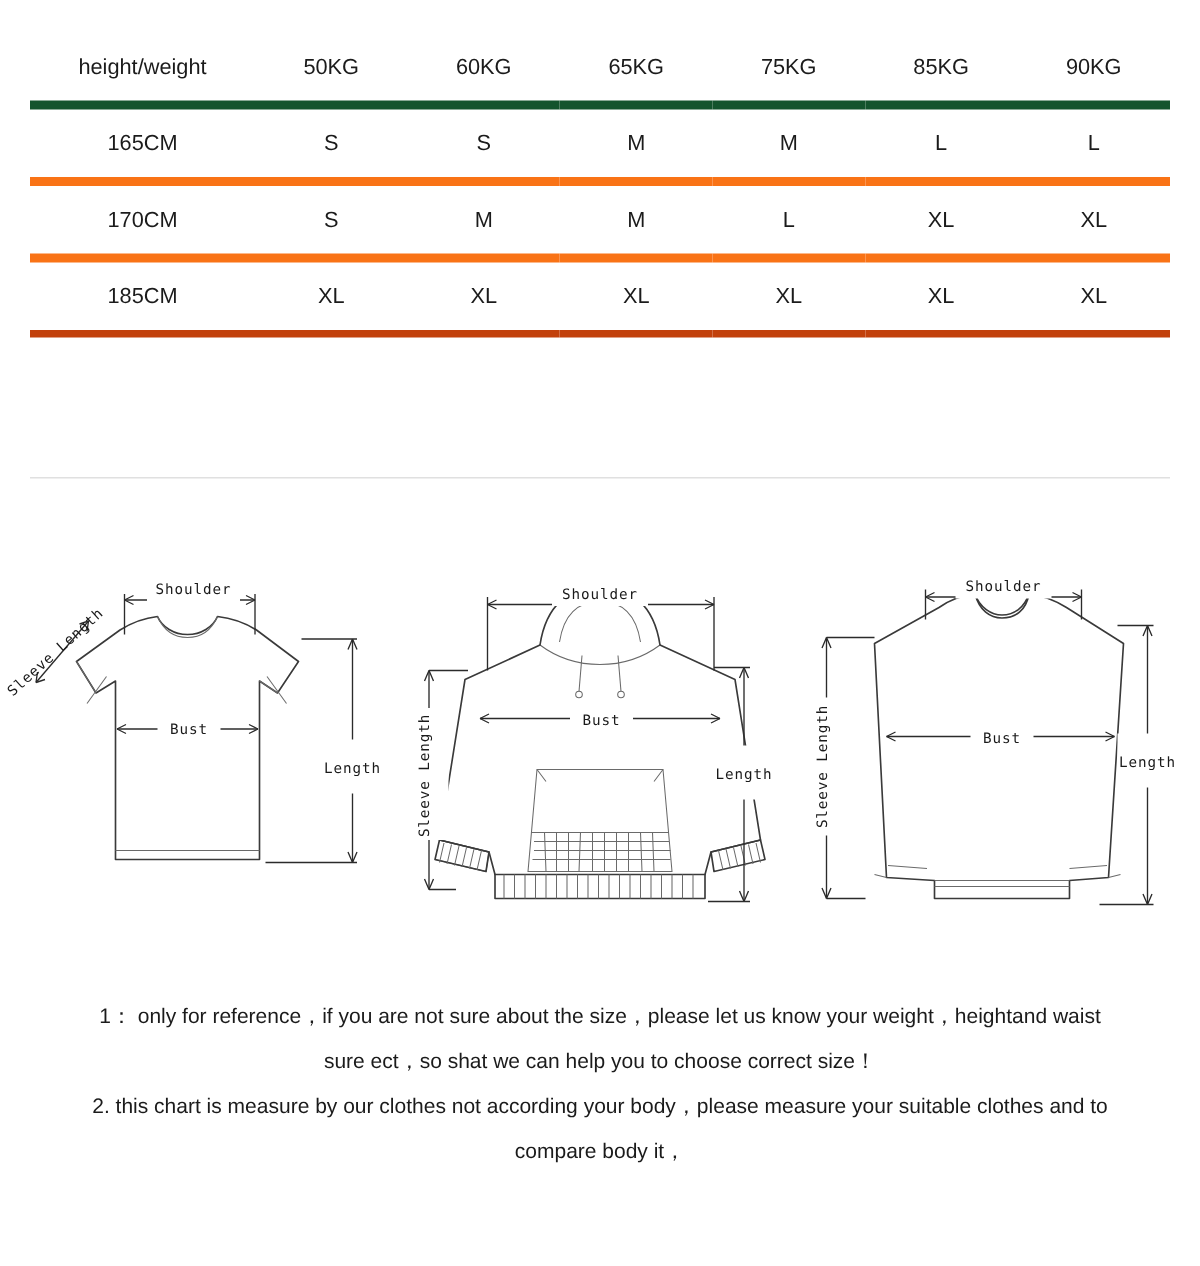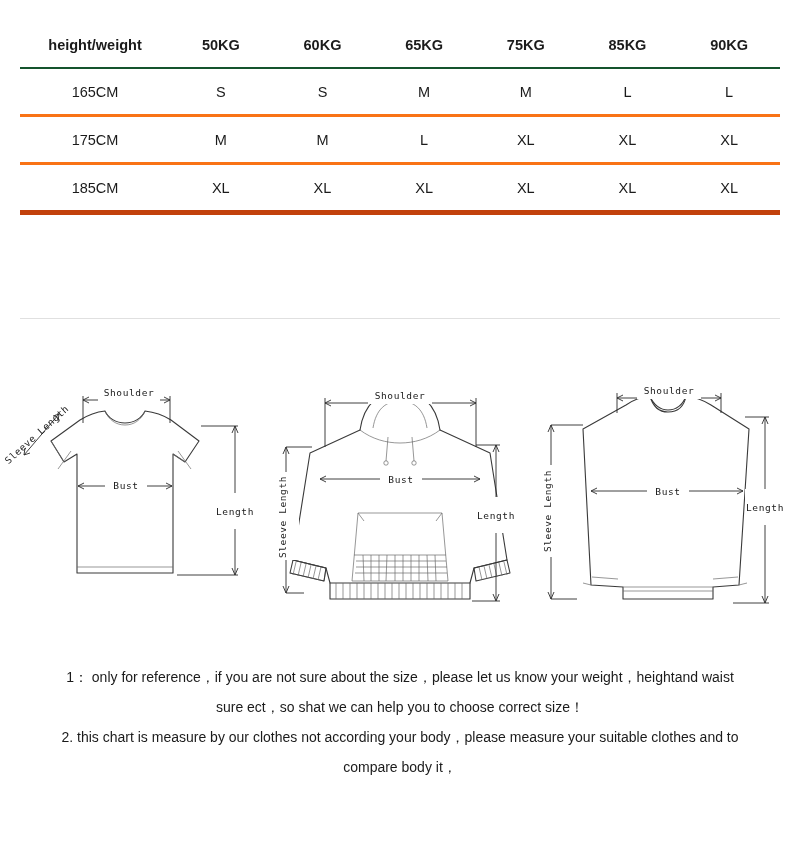--- a/index.html
+++ b/index.html
@@ -24,32 +24,31 @@
     width: 800px;
   }
   table.size-table {
     width: 760px;
     margin: 0 20px;
     border-collapse: collapse;
     table-layout: fixed;
   }
   table.size-table th,
   table.size-table td {
-    border-bottom: 3px solid #f97316;
+    border-bottom: 6px solid #f97316;
     font-weight: normal;
     font-size: 14.5px;
     color: #1b1b1b;
     text-align: center;
     height: 45px;
     vertical-align: middle;
     padding: 0;
   }
   table.size-table thead th {
-    border-bottom: 2px solid #14532d;
-    font-weight: bold;
+    border-bottom: 6px solid #14532d;
   }
   table.size-table th.corner {
     width: 150px;
     text-align: center;
   }
   table.size-table td.rowhead {
     width: 150px;
   }
   table.size-table tbody tr:last-child td {
     border-bottom: 5px solid #c2410c;
@@ -152,25 +151,25 @@
       <tr>
         <td class="rowhead">165CM</td>
         <td>S</td>
         <td>S</td>
         <td>M</td>
         <td>M</td>
         <td>L</td>
         <td>L</td>
       </tr>
       <tr>
-        <td class="rowhead">175CM</td>
+        <td class="rowhead">170CM</td>
+        <td>S</td>
         <td>M</td>
         <td>M</td>
         <td>L</td>
-        <td>XL</td>
         <td>XL</td>
         <td>XL</td>
       </tr>
       <tr>
         <td class="rowhead">185CM</td>
         <td>XL</td>
         <td>XL</td>
         <td>XL</td>
         <td>XL</td>
         <td>XL</td>

